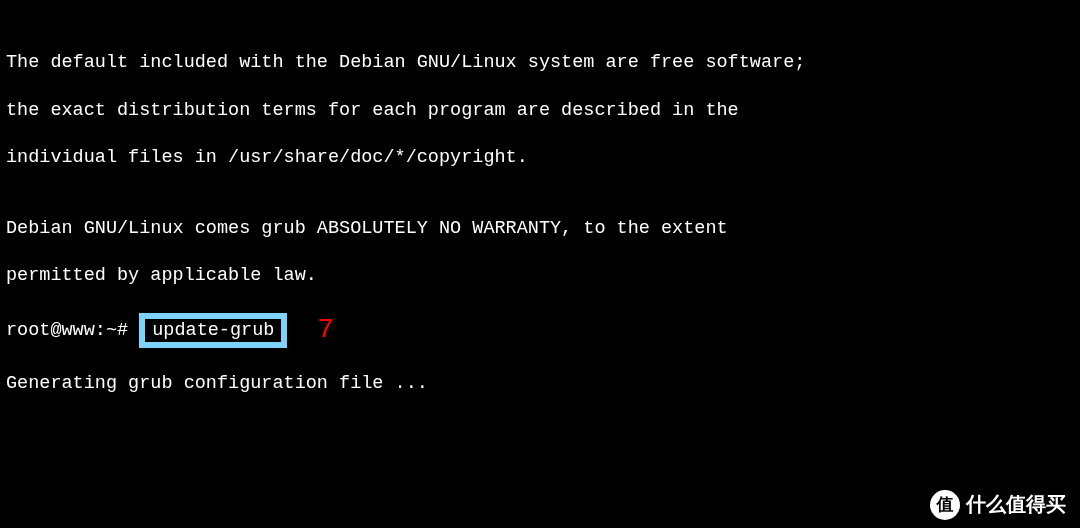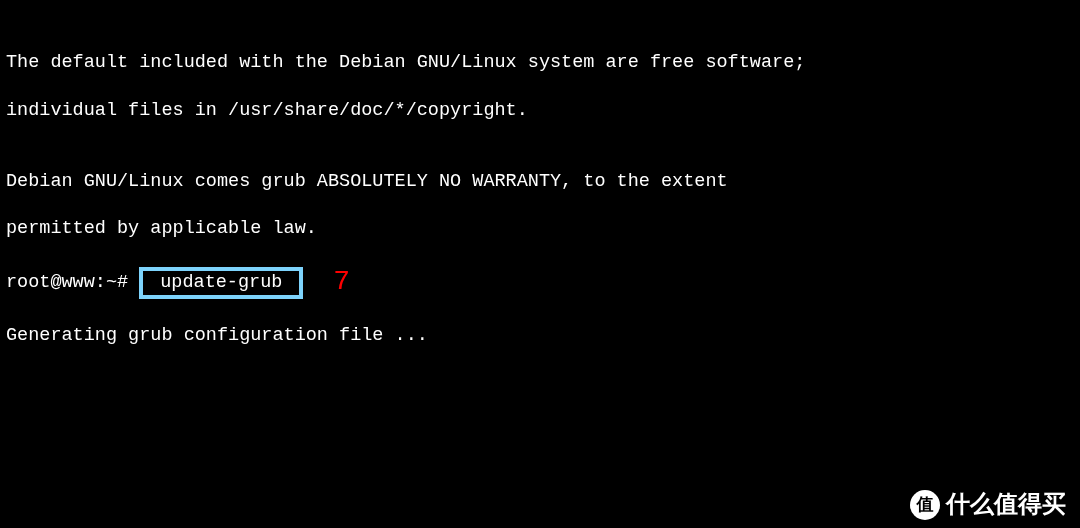--- a/index.html
+++ b/index.html
@@ -11,22 +11,22 @@
       font-family: "Courier New", Consolas, monospace;
       font-size: 18.5px;
       line-height: 1.28;
       padding: 4px 6px;
       position: relative;
       overflow: hidden;
     }
     .terminal { white-space: pre; }
     .line { display: block; }
     .red-box {
-      border: 4px solid #7dd3fc;
-      padding: 0 17px;
+      border: 6px solid #7dd3fc;
+      padding: 0 7px;
       display: inline-block;
     }
     .annotation {
       color: #ff0000;
       font-size: 28px;
       display: inline-block;
       vertical-align: middle;
       margin-left: 30px;
       font-family: "Courier New", monospace;
     }
@@ -47,30 +47,31 @@
       display: flex;
       align-items: center;
       justify-content: center;
       font-weight: bold;
       font-size: 17px;
       font-family: sans-serif;
     }
     .watermark-text {
       color: #fff;
       font-family: "Microsoft YaHei", sans-serif;
-      font-size: 24px;
+      font-size: 20px;
       font-weight: bold;
     }
   </style>
 </head>
 <body>
 
 <div class="terminal">
 <span class="line"></span>
 <span class="line">The default included with the Debian GNU/Linux system are free software;</span>
+<span class="line">the exact distribution terms for each program are described in the</span>
 <span class="line">individual files in /usr/share/doc/*/copyright.</span>
 <span class="line"></span>
 <span class="line">Debian GNU/Linux comes grub ABSOLUTELY NO WARRANTY, to the extent</span>
 <span class="line">permitted by applicable law.</span>
 <span class="line"><span>root@www:~# </span><span class="red-box">update-grub</span><span class="annotation">7</span></span>
 <span class="line">Generating grub configuration file ...</span>
 
 
 
 

